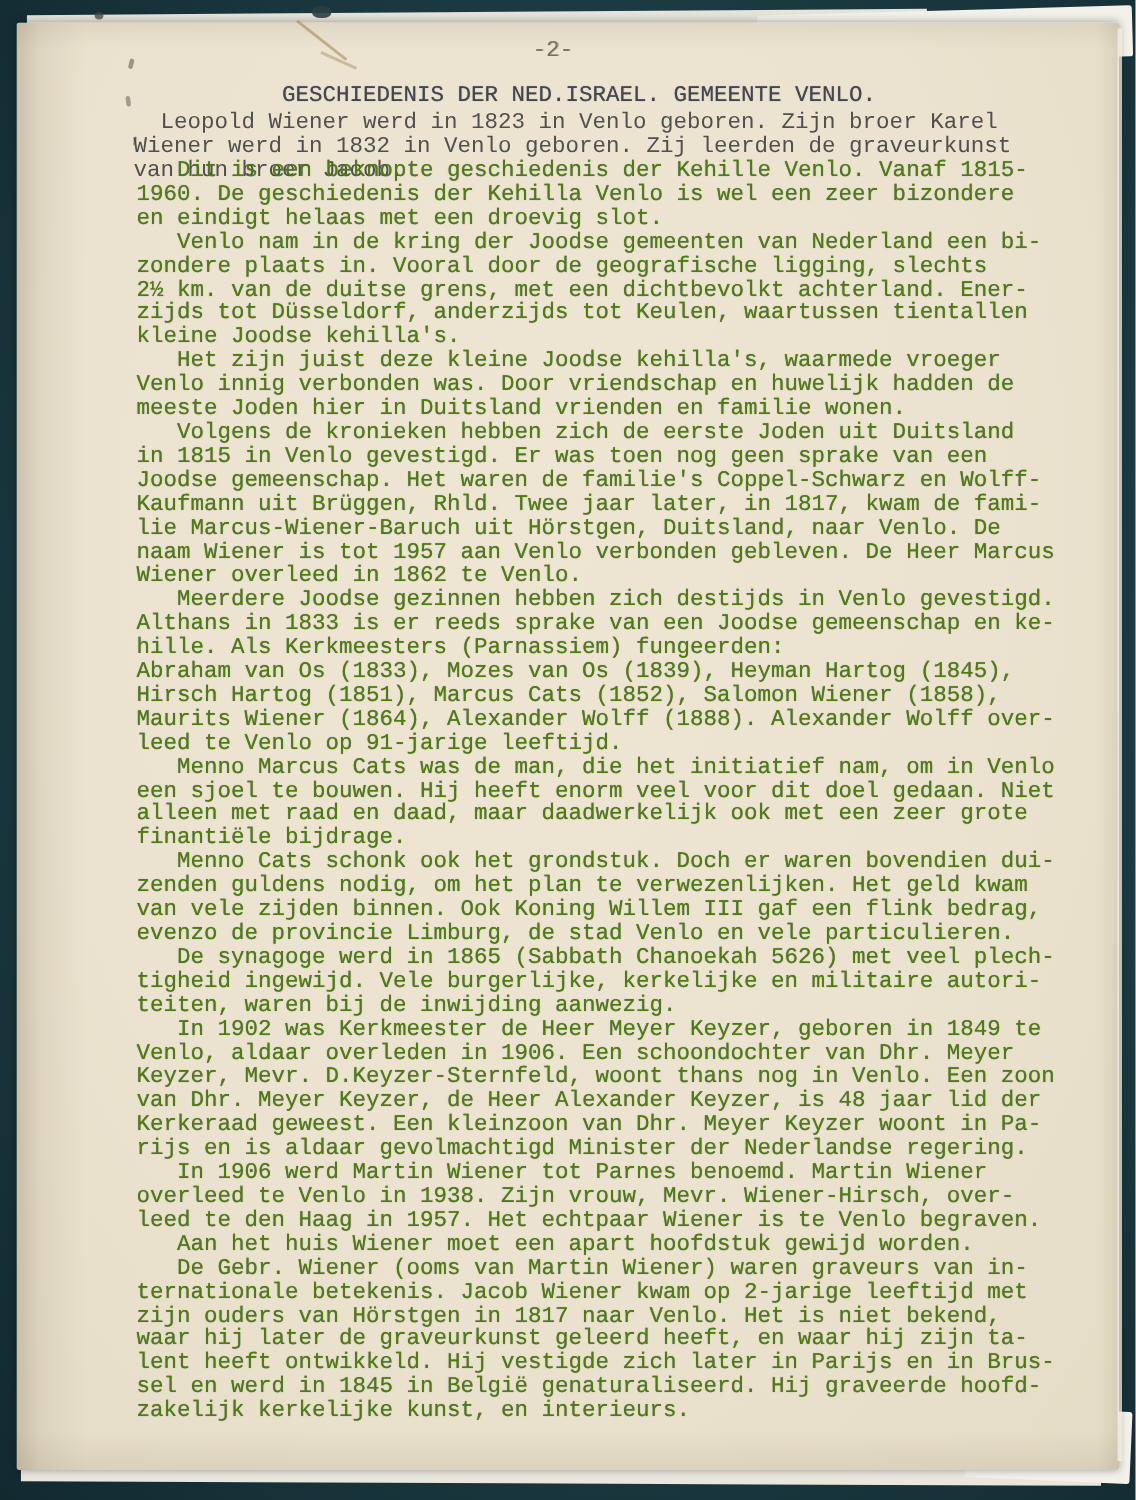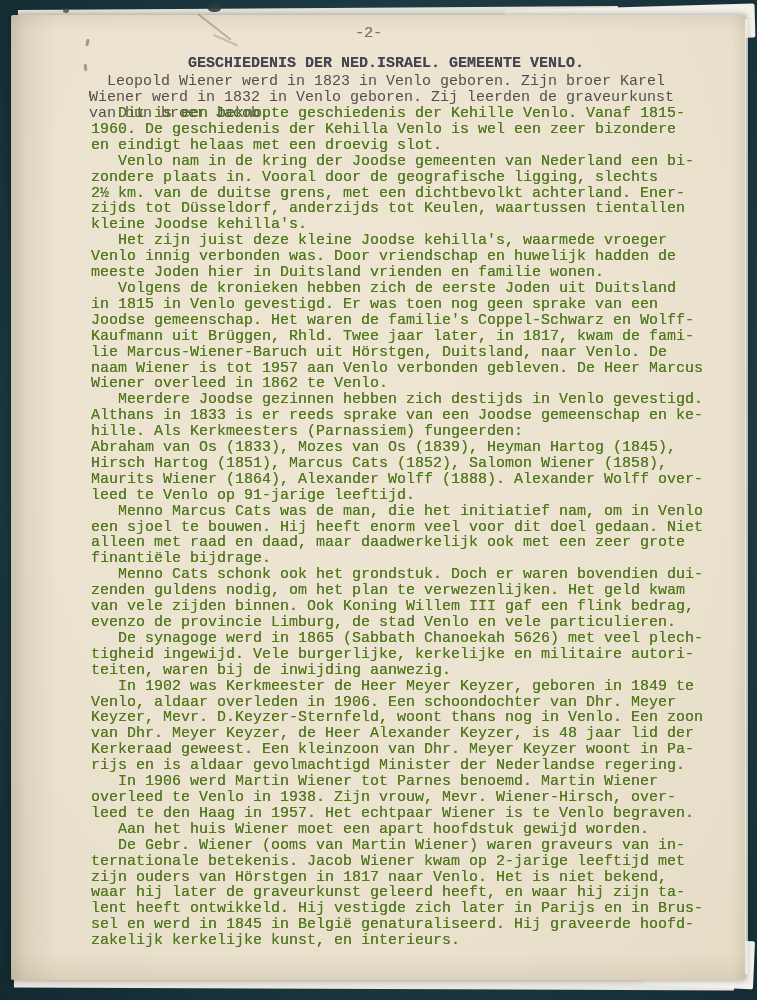--- a/index.html
+++ b/index.html
@@ -37,21 +37,21 @@
 
   
   .typed {
     position: absolute; margin: 0;
     font-family: "Liberation Mono", "DejaVu Sans Mono", monospace;
     font-size: 15px; line-height: 15.9px; letter-spacing: 0px;
     white-space: pre; color: #4d7c0f;
     text-shadow: 0 0 0.6px rgba(70,72,84,0.7);
   }
   .page-number { left: 355px; top: 26px; color: #77725f; text-shadow: 0.8px 0 0 rgba(150,144,124,0.6); }
-  .doc-title   { left: 188px; top: 56px; font-weight: bold; color: #43464f; }
+  .doc-title   { left: 188px; top: 56px; font-weight: normal; color: #43464f; }
   .ghost {
     left: 89px; top: 74px; color: #404040; text-shadow: none;
     filter: blur(0.4px); opacity: 0.9;
   }
   .body-text { left: 91px; top: 106px; }
 
   
   .mark { position: absolute; }
   .speck-a { left: 63px; top: 8px;  width: 6px;  height: 5px; background: #44423c; border-radius: 50%; opacity: 0.75; }
   .speck-b { left: 208px; top: 4px; width: 13px; height: 8px; background: #2c3e41; border-radius: 45%; opacity: 0.9; }

